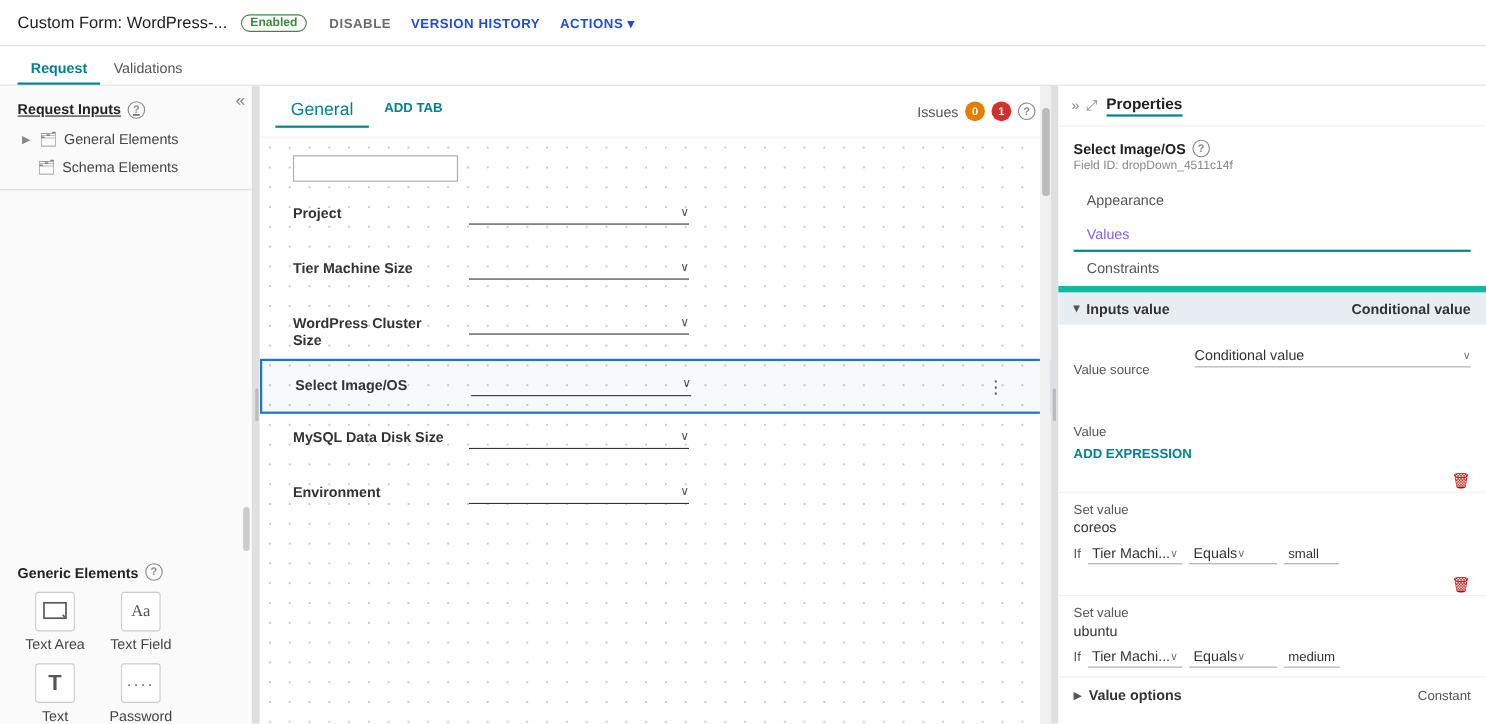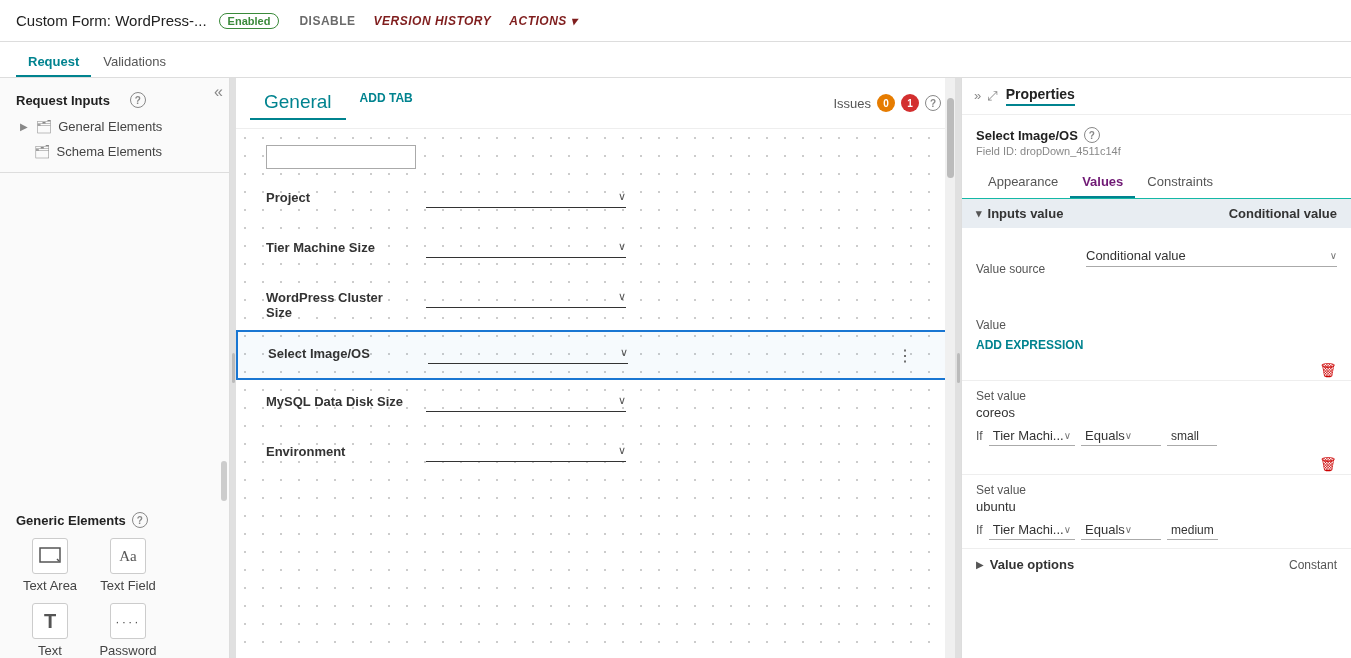--- a/index.html
+++ b/index.html
@@ -10,42 +10,42 @@
       display: flex; align-items: center; padding: 6px 16px; border-bottom: 1px solid #ddd;
       height: 42px; gap: 12px;
     }
     .top-bar-title { font-size: 15px; font-weight: 500; color: #222; }
     .badge-enabled {
       border: 1.5px solid #3a8a3a; border-radius: 12px; padding: 1px 8px;
       font-size: 11px; color: #3a8a3a; font-weight: 600;
     }
     .top-bar-actions { display: flex; gap: 18px; margin-left: 8px; }
     .top-bar-btn { color: #6b6b6b; font-size: 12px; font-weight: 600; letter-spacing: 0.5px; cursor: pointer; text-transform: uppercase; }
-    .top-bar-btn.teal { color: #7f1d1d; font-style: italic; }
+    .top-bar-btn.teal { color: #1d4ed8; }
 
     
     .main-tabs { display: flex; border-bottom: 1px solid #ddd; padding: 0 16px; height: 36px; align-items: flex-end; }
     .main-tab { padding: 6px 12px; cursor: pointer; font-size: 13px; color: #555; border-bottom: 2px solid transparent; }
     .main-tab.active { color: #00838f; border-bottom: 2px solid #00838f; font-weight: 700; }
 
     
     .layout { display: flex; height: calc(658px - 42px - 36px); }
 
     
     .sidebar {
       width: 230px; border-right: 1px solid #ddd; background: #fafafa;
       display: flex; flex-direction: column; position: relative; flex-shrink: 0;
     }
     .sidebar-collapse-btn {
       position: absolute; top: 6px; right: 6px; cursor: pointer; color: #888;
       font-size: 16px; line-height: 1;
     }
     .sidebar-section-title {
       font-size: 15px; font-weight: 600; color: #222; padding: 14px 16px 6px 16px;
-      display: flex; align-items: flex-end; gap: 20px;
+      display: flex; align-items: flex-start; gap: 6px; text-decoration: underline;
     }
     .help-icon {
       width: 16px; height: 16px; border-radius: 50%; border: 1.5px solid #888;
       display: inline-flex; align-items: center; justify-content: center;
       font-size: 10px; color: #888; cursor: pointer; font-weight: 700;
     }
     .sidebar-item {
       display: flex; align-items: center; gap: 6px; padding: 5px 16px 5px 20px;
       cursor: pointer; color: #444; font-size: 13px;
     }
@@ -74,21 +74,21 @@
       font-size: 18px; color: #555;
     }
 
     
     .canvas { flex: 1; background: #fff; overflow-y: auto; position: relative; }
     .canvas-header {
       display: flex; align-items: center; justify-content: space-between;
       padding: 8px 14px; border-bottom: 1px solid #eee;
     }
     .canvas-tabs { display: flex; gap: 4px; }
-    .canvas-tab { padding: 5px 14px; cursor: pointer; font-size: 19px; color: #555; border-bottom: 2px solid transparent; }
+    .canvas-tab { padding: 5px 14px; cursor: pointer; font-size: 16px; color: #555; border-bottom: 2px solid transparent; }
     .canvas-tab.active { color: #00838f; border-bottom: 2px solid #00838f; }
     .add-tab-btn { color: #00838f; font-weight: 600; font-size: 12px; cursor: pointer; padding: 5px 10px; }
     .issues-bar { display: flex; align-items: center; gap: 6px; font-size: 12px; color: #555; }
     .issue-badge {
       width: 18px; height: 18px; border-radius: 50%; display: inline-flex;
       align-items: center; justify-content: center; font-size: 10px; font-weight: 700; color: #fff;
     }
     .issue-badge.orange { background: #e67c00; }
     .issue-badge.red { background: #d32f2f; }
 
@@ -141,23 +141,23 @@
       display: flex; align-items: center; gap: 8px; padding: 8px 12px; border-bottom: 1px solid #eee;
     }
     .props-collapse-icons { display: flex; gap: 6px; color: #888; font-size: 13px; cursor: pointer; }
     .props-panel-title { font-size: 14px; font-weight: 600; color: #222; border-bottom: 2px solid #00838f; padding-bottom: 2px; }
 
     .props-field-title {
       font-size: 16px; font-weight: 600; color: #222; padding: 12px 14px 2px 14px;
       display: flex; align-items: center; gap: 6px;
     }
     .props-field-id { font-size: 11px; color: #888; padding: 0 14px 10px 14px; }
-    .props-tabs { display: flex; border-bottom: 1px solid #14b8a6; padding: 0 14px; }
+    .props-tabs { display: flex; border-bottom: 6px solid #14b8a6; padding: 0 14px; flex-direction: column; }
     .props-tab { padding: 7px 12px; cursor: pointer; font-size: 13px; color: #555; border-bottom: 2px solid transparent; }
-    .props-tab.active { color: #701a75; border-bottom: 2px solid #00838f; font-weight: 700; }
+    .props-tab.active { color: #8b5cf6; border-bottom: 2px solid #00838f; font-weight: 400; }
 
     .props-body { padding: 0; }
 
     
     .value-header-row {
       display: flex; align-items: center; background: #e8edf2; padding: 7px 14px;
       gap: 0; margin-bottom: 0;
     }
     .value-header-left { display: flex; align-items: center; gap: 6px; font-size: 13px; font-weight: 600; color: #333; flex: 1; }
     .value-header-right { font-size: 13px; font-weight: 600; color: #333; }

